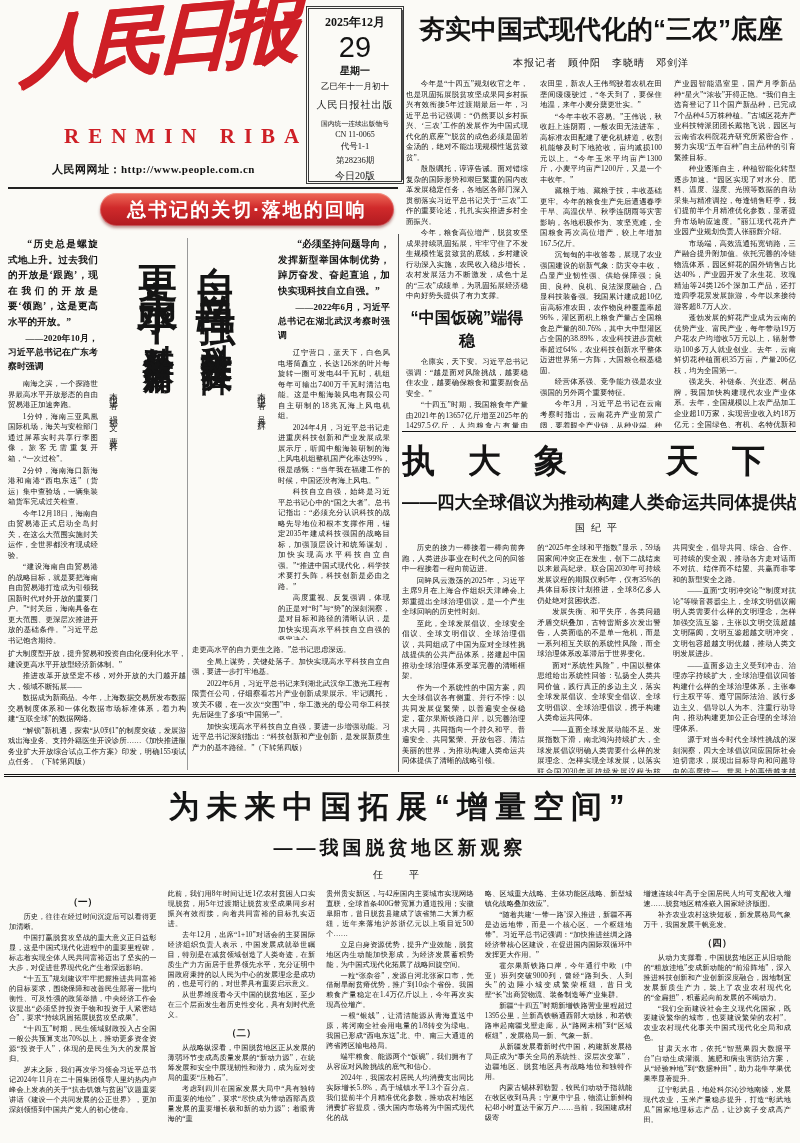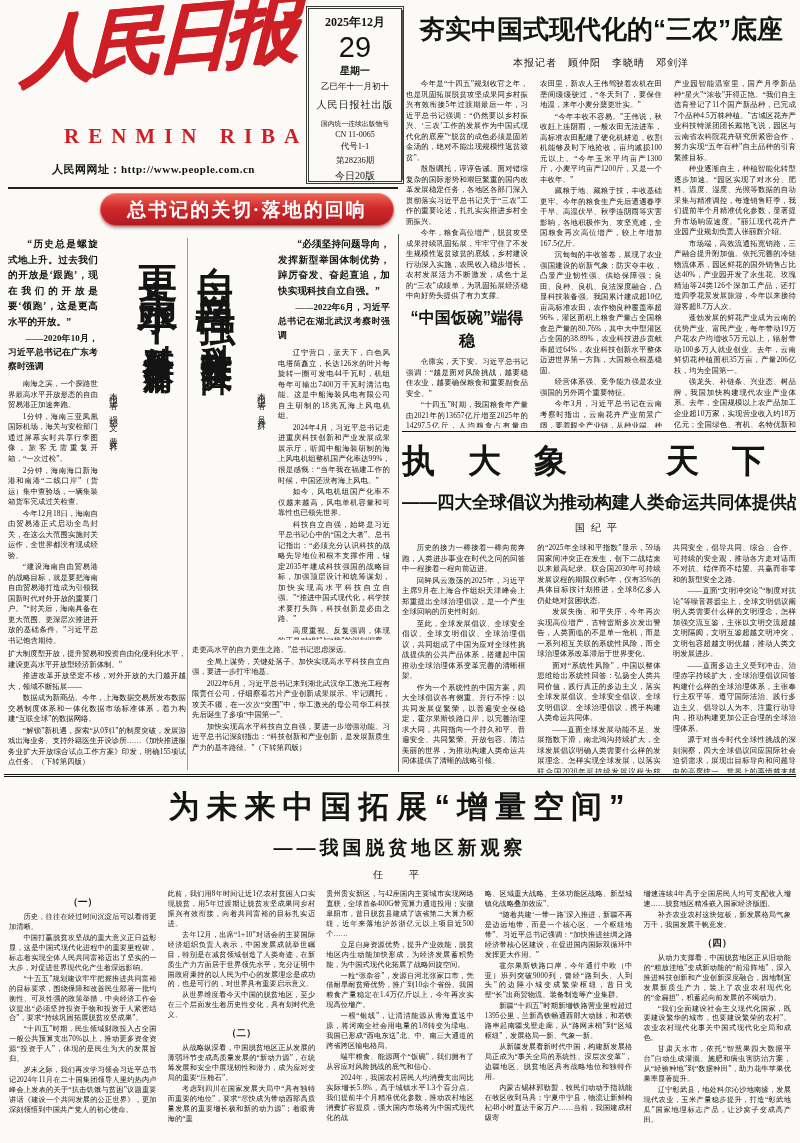--- a/index.html
+++ b/index.html
@@ -157,21 +157,21 @@
   </div>
 
   <div class="block kaifang">
     <div class="blk-main">
       <div class="kf-text col">
         <p class="quote">“历史总是螺旋式地上升。过去我们的开放是‘跟跑’，现在我们的开放是要‘领跑’，这是更高水平的开放。”</p>
         <p class="attr">——2020年10月，习近平总书记在广东考察时强调</p>
         <div>
             <p class="para">南海之滨，一个探路世界最高水平开放形态的自由贸易港正加速奔跑。</p>
             <p class="para">1分钟，海南三亚凤凰国际机场，海关与安检部门通过屏幕实时共享行李图像，旅客无需重复开箱，“一次过检”。</p>
-            <p class="para">2分钟，海南海口新海港和南港“二线口岸”（货运）集中查验场，一辆集装箱货车完成过关检查。</p>
+            <p class="para">2分钟，海南海口新海港和南港“西电东送”（货运）集中查验场，一辆集装箱货车完成过关检查。</p>
             <p class="para">今年12月18日，海南自由贸易港正式启动全岛封关，在这么大范围实施封关运作，全世界都没有现成经验。</p>
             <p class="para">“建设海南自由贸易港的战略目标，就是要把海南自由贸易港打造成为引领我国新时代对外开放的重要门户。”“封关后，海南具备在更大范围、更深层次推进开放的基础条件。”习近平总书记饱含期待。</p>
             <p class="para">海南自由贸易港全岛封关运作首周，“一线”进口“零关税”货物货值超4亿元；新增外贸备案企业1972家，同比增长2.3倍；离岛免税购物金额11亿元，同比增长54.9%；首条第七航权航线投入运营……</p>
           </div>
       </div>
       <div class="vbyline">本报记者　强郁文　曹文轩</div>
       <div class="vhead kf-vhead">
         <span class="vh-big">更高水平</span><span class="vspace"></span><span class="vh-small">对外开放谱新篇</span>
       </div>
     </div>
@@ -188,21 +188,20 @@
       <div class="vhead kj-vhead">
         <span class="vh-big">自立自强</span><span class="vspace"></span><span class="vh-small">科学技术打头阵</span>
       </div>
       <div class="vbyline">本报记者　吴月辉</div>
       <div class="kj-text col">
         <p class="quote">“必须坚持问题导向，发挥新型举国体制优势，踔厉奋发、奋起直追，加快实现科技自立自强。”</p>
         <p class="attr">——2022年6月，习近平总书记在湖北武汉考察时强调</p>
         <div>
             <p class="para">辽宁营口，蓝天下，白色风电塔筒矗立，长达126米的叶片每旋转一圈可发电44千瓦时，机组每年可输出7400万千瓦时清洁电能。这是中船海装风电有限公司自主研制的18兆瓦海上风电机组。</p>
             <p class="para">2024年4月，习近平总书记走进重庆科技创新和产业发展成果展示厅，听闻中船海装研制的海上风电机组整机国产化率达99%，很是感慨：“当年我在福建工作的时候，中国还没有海上风电。”</p>
-            <p class="para">如今，风电机组国产化率不仅越来越高，风电单机容量和可靠性也已领先世界。</p>
             <p class="para">科技自立自强，始终是习近平总书记心中的“国之大者”。总书记指出：“必须充分认识科技的战略先导地位和根本支撑作用，锚定2035年建成科技强国的战略目标，加强顶层设计和统筹谋划，加快实现高水平科技自立自强。”“推进中国式现代化，科学技术要打头阵，科技创新是必由之路。”</p>
             <p class="para">高度重视、反复强调，体现的正是对“时”与“势”的深刻洞察，是对目标和路径的清晰认识，是加快实现高水平科技自立自强的坚定决心。</p>
             <p class="para">“企业要发展，产业要升级，经济要高质量发展，都要靠自主创新。现在我们正经历百年未有之大变局，难免遇到竞争和种种挑战压力，这种情况下我们更要</p>
           </div>
       </div>
     </div>
     <div class="blk-wide kj-wide">
         <p class="para cont">走更高水平的自力更生之路。”总书记思虑深远。</p>
         <p class="para">全局上谋势，关键处落子。加快实现高水平科技自立自强，要进一步打牢地基。</p>
         <p class="para">2022年6月，习近平总书记来到湖北武汉华工激光工程有限责任公司，仔细察看芯片产业创新成果展示。牢记嘱托，攻关不辍，在一次次“突围”中，华工激光的母公司华工科技先后诞生了多项“中国第一”。</p>
@@ -217,21 +216,21 @@
     <div class="zd-cols">
       <div class="col">
           <p class="para">历史的接力一棒接着一棒向前奔跑，人类进步事业在时代之问的回答中一程接着一程向前迈进。</p>
           <p class="para">回眸风云激荡的2025年，习近平主席9月在上海合作组织天津峰会上郑重提出全球治理倡议，是一个产生全球回响的历史性时刻。</p>
           <p class="para">至此，全球发展倡议、全球安全倡议、全球文明倡议、全球治理倡议，共同组成了中国为应对全球性挑战提供的公共产品体系，搭建起中国推动全球治理体系变革完善的清晰框架。</p>
           <p class="para">作为一个系统性的中国方案，四大全球倡议各有侧重、并行不悖：以共同发展促繁荣，以普遍安全保稳定，霍尔果斯铁路口岸，以完善治理求大同，共同指向一个持久和平、普遍安全、共同繁荣、开放包容、清洁美丽的世界，为推动构建人类命运共同体提供了清晰的战略引领。</p>
           <div class="colhead">（一）回应时代之问的系统答案：以整体思维擘画人类前行之路</div>
         </div>
       <div class="col">
           <p class="para cont">的“2025年全球和平指数”显示，59场国家间冲突正在发生，创下二战结束以来最高纪录。联合国2030年可持续发展议程的期限仅剩5年，仅有35%的具体目标按计划推进，全球8亿多人仍处绝对贫困状态。</p>
-          <p class="para">发展失衡、和平失序，今年再次实现高位增产，古特雷斯多次发出警告，人类面临的不是单一危机，而是一系列相互关联的系统性风险，而全球治理体系改革滞后于世界变化。</p>
+          <p class="para">发展失衡、和平失序，各类问题矛盾交织叠加，古特雷斯多次发出警告，人类面临的不是单一危机，而是一系列相互关联的系统性风险，而全球治理体系改革滞后于世界变化。</p>
           <p class="para">面对“系统性风险”，中国以整体思维给出系统性回答：弘扬全人类共同价值，践行真正的多边主义，落实全球发展倡议、全球安全倡议、全球文明倡议、全球治理倡议，携手构建人类命运共同体。</p>
           <p class="para">——直面全球发展动能不足、发展指数下滑，南北鸿沟持续扩大，全球发展倡议明确人类需要什么样的发展理念、怎样实现全球发展，以落实联合国2030年可持续发展议程为核心，力图为全球发展议程注入动力。</p>
         </div>
       <div class="col">
           <p class="para cont">共同安全，倡导共同、综合、合作、可持续的安全观，推动各方走对话而不对抗、结伴而不结盟、共赢而非零和的新型安全之路。</p>
           <p class="para">——直面“文明冲突论”“制度对抗论”等噪音甚嚣尘上，全球文明倡议阐明人类需要什么样的文明理念，怎样加强交流互鉴，主张以文明交流超越文明隔阂，文明互鉴超越文明冲突，文明包容超越文明优越，推动人类文明发展进步。</p>
           <p class="para">——直面多边主义受到冲击、治理赤字持续扩大，全球治理倡议回答构建什么样的全球治理体系，主张奉行主权平等、遵守国际法治、践行多边主义、倡导以人为本、注重行动导向，推动构建更加公正合理的全球治理体系。</p>
           <p class="para">源于对当今时代全球性挑战的深刻洞察，四大全球倡议回应国际社会迫切需求，展现出目标导向和问题导向的高度统一。世界上的事情越来越需要各国共同商量着办，建立国际机制、遵守国际规则、开展全球合作。（下转第三版）</p>
         </div>
     </div>

